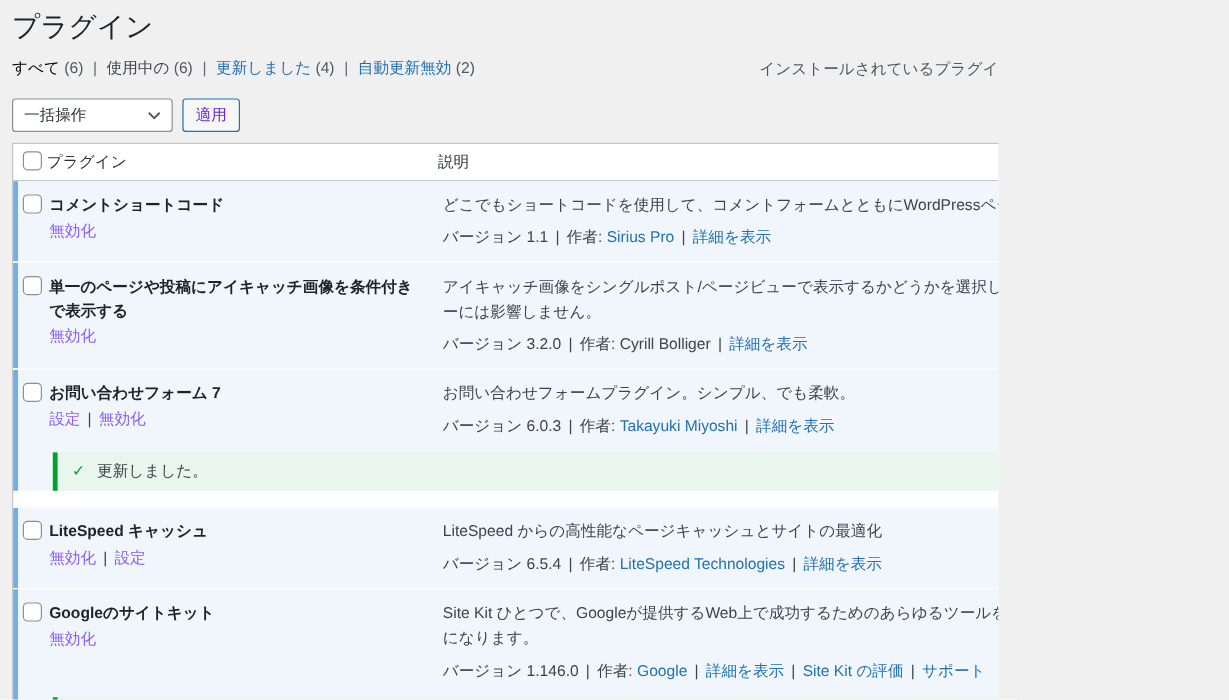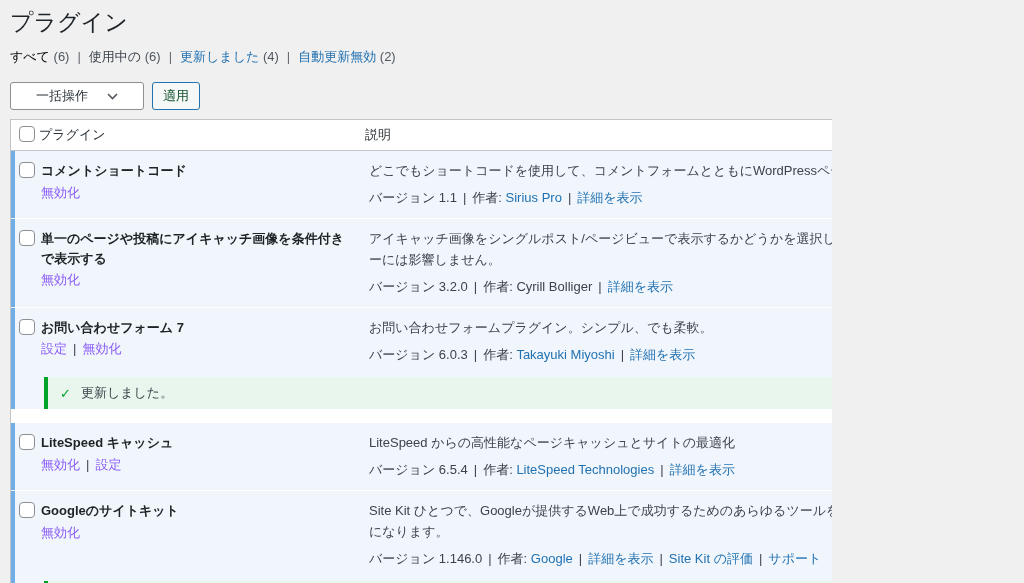--- a/index.html
+++ b/index.html
@@ -29,27 +29,27 @@
   .flt-plain   { color:#3c434a; }
   .flt-link    { color:#2271b1; }
   .count { color:#50575e; font-weight:400; }
 
   .search-label { position:absolute; top:49px; right:0; color:#50575e; white-space:nowrap; }
 
   
   .tablenav { margin-top:16px; display:flex; align-items:center; gap:8px; }
   .fake-select {
     width:134px; height:28px; background:#fff; border:1px solid #8c8f94; border-radius:3px;
-    display:flex; align-items:center; justify-content:space-between; padding:0 25px;
+    display:flex; align-items:center; justify-content:space-between; padding:0 9px;
     color:#2c3338; cursor:pointer;
   }
   .chevron { width:11px; height:7px; flex:0 0 auto; }
   .apply-btn {
     height:28px; padding:0 10px; background:#f6f7f7; border:1px solid #2271b1;
-    border-radius:3px; color:#14532d; font-size:13px; cursor:pointer;text-align:center;
+    border-radius:3px; color:#6d28d9; font-size:13px; cursor:pointer;text-align:center;
   }
 
   
   .plugins-table { margin-top:9px; width:1080px; background:#fff; border:1px solid #c3c4c7; }
   .row-grid { display:grid; grid-template-columns:28px 326px 1fr; }
   .thead { height:31px; align-items:center; border-bottom:1px solid #c3c4c7; color:#2c3338; }
   .thead .col-cb, .tfoot .col-cb { padding-top:0; }
 
   input[type=checkbox] {
     -webkit-appearance:none; appearance:none;
@@ -87,20 +87,21 @@
 <div class="wrap">
 
   <div class="topbar">
     <h1 class="page-title">プラグイン</h1>
   </div>
 
   <div class="filters">
     <span class="filter-item"><a class="flt-current">すべて</a> <span class="count">(6)</span></span><span class="filter-item"><a class="flt-plain">使用中の</a> <span class="count">(6)</span></span><span class="filter-item"><a class="flt-link">更新しました</a> <span class="count">(4)</span></span><span class="filter-item"><a class="flt-link">自動更新無効</a> <span class="count">(2)</span></span>
   </div>
 
+  <div class="search-label">インストールされているプラグイ</div>
 
   <div class="tablenav">
     <div class="fake-select">
       <span>一括操作</span>
       <svg class="chevron" viewBox="0 0 11 7">
           <polyline points="1,1 5.5,5.5 10,1" fill="none" stroke="#50575e" stroke-width="1.6"></polyline>
         </svg>
     </div>
     <button class="apply-btn">適用</button>
   </div>

